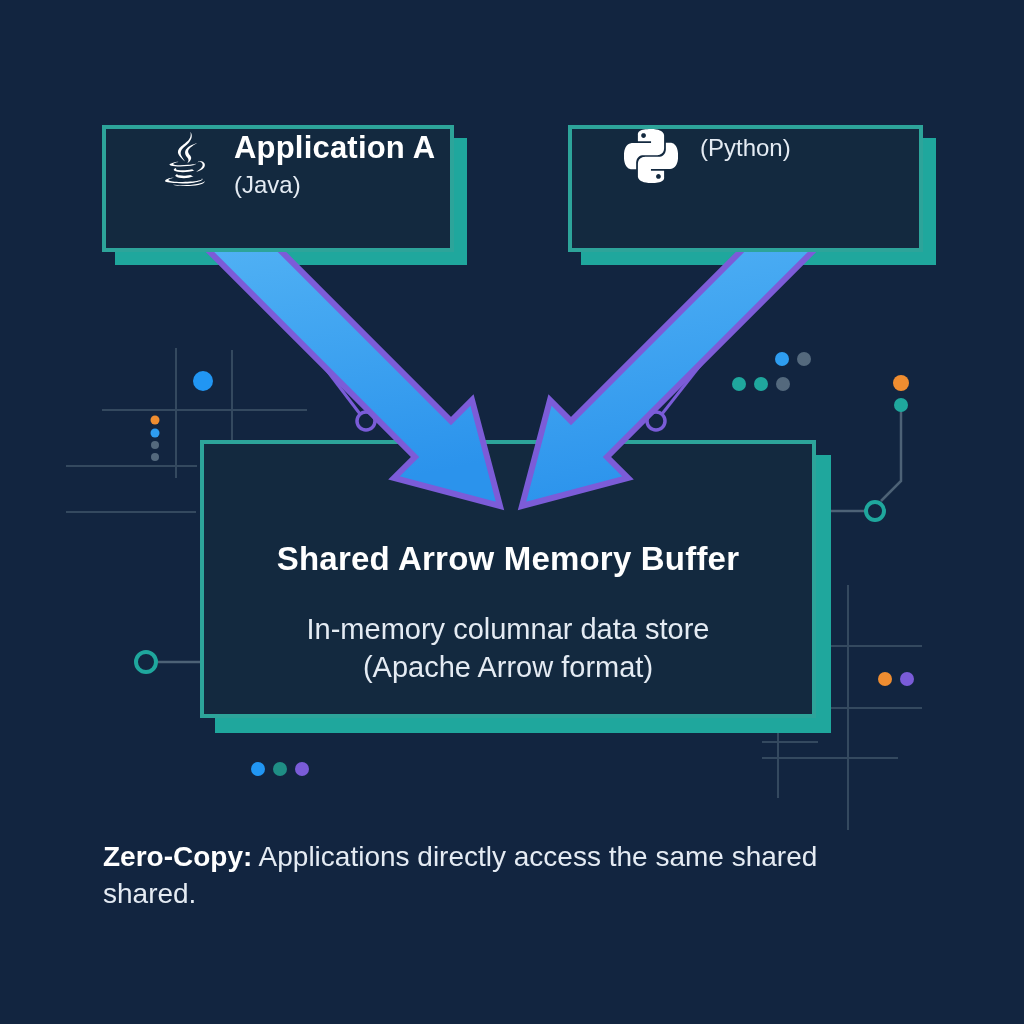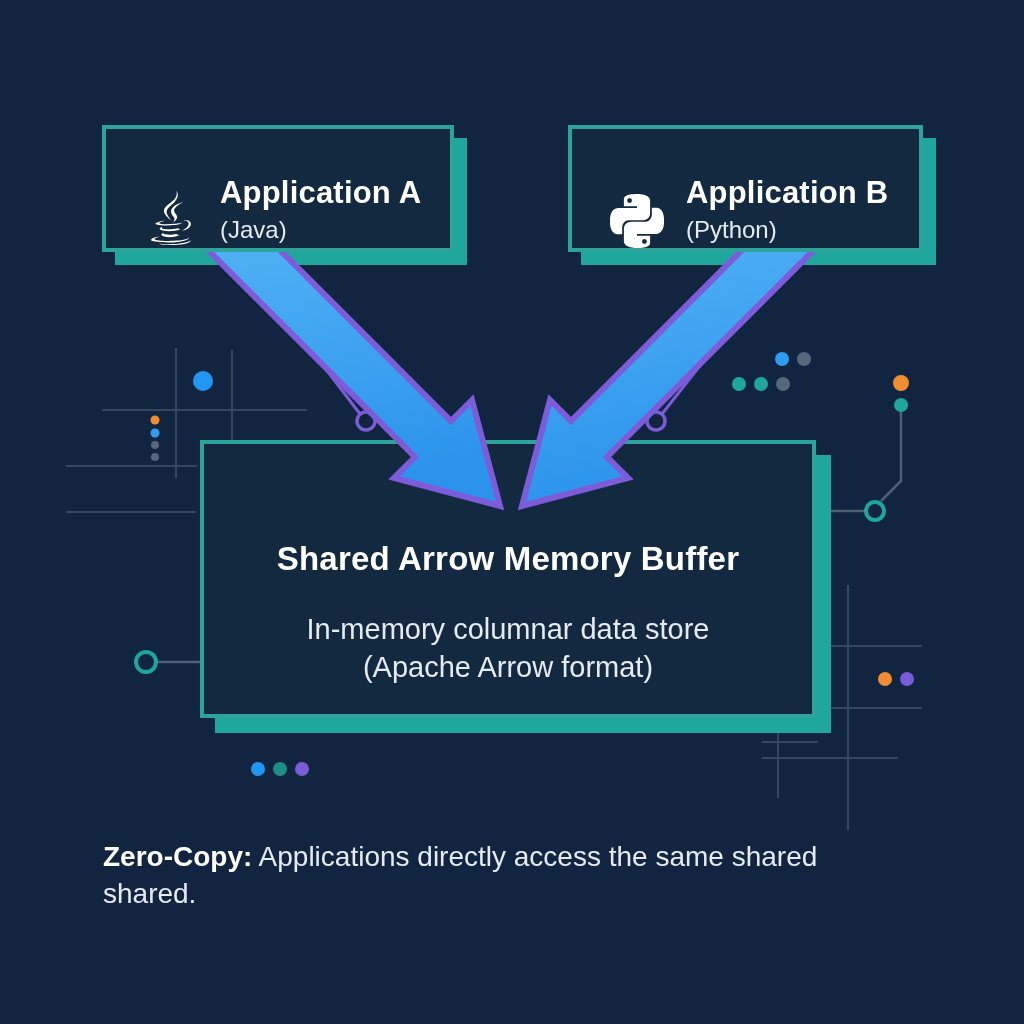--- a/index.html
+++ b/index.html
@@ -11,22 +11,22 @@
   }
   .canvas{position:relative;width:1024px;height:1024px;}
   .layer{position:absolute;inset:0;}
   svg.layer{width:1024px;height:1024px;display:block;}
 
   
   .node-box{
     position:absolute;box-sizing:border-box;
     background:var(--box-fill,#13293f);
     border:4px solid var(--teal-border,#2da49a);
-    display:flex;align-items:flex-end;
-    padding-left:38px;gap:22px;
+    display:flex;align-items:flex-start;
+    padding-left:52px;gap:22px;
     z-index:4;
   }
   .shadow-rect{position:absolute;background:var(--teal,#1fa79d);z-index:2;}
   .box-a{left:102px;top:125px;width:352px;height:127px;}
   .box-a-shadow{left:115px;top:138px;width:352px;height:127px;}
   .box-b{left:568px;top:125px;width:355px;height:127px;}
   .box-b-shadow{left:581px;top:138px;width:355px;height:127px;}
 
   .node-icon{flex:0 0 auto;display:flex;align-items:center;justify-content:center;}
   .node-text{display:flex;flex-direction:column;}
@@ -144,21 +144,20 @@
     </span>
   </div>
 
   <div class="node-box box-b">
     <span class="node-icon">
       <svg width="54" height="54" viewBox="0 0 24 24" style="fill:var(--text-white)" fill-rule="evenodd">
         <path d="M14.25.18l.9.2.73.26.59.3.45.32.34.34.25.34.16.33.1.3.04.26.02.2-.01.13V8.5l-.05.63-.13.55-.21.46-.26.38-.3.31-.33.25-.35.19-.35.14-.33.1-.3.07-.26.04-.21.02H8.77l-.69.05-.59.14-.5.22-.41.27-.33.32-.27.35-.2.36-.15.37-.1.35-.07.32-.04.27-.02.21v3.06H3.17l-.21-.03-.28-.07-.32-.12-.35-.18-.36-.26-.36-.36-.35-.46-.32-.59-.28-.73-.21-.88-.14-1.05-.05-1.23.06-1.22.16-1.04.24-.87.32-.71.36-.57.4-.44.42-.33.42-.24.4-.16.36-.1.32-.05.24-.01h.16l.06.01h8.16v-.83H6.18l-.01-2.75-.02-.37.05-.34.11-.31.17-.28.25-.26.31-.23.38-.2.44-.18.51-.15.58-.12.64-.1.71-.06.77-.04.84-.02 1.27.05zm-6.3 1.98l-.23.33-.08.41.08.41.23.34.33.22.41.09.41-.09.33-.22.23-.34.08-.41-.08-.41-.23-.33-.33-.22-.41-.09-.41.09zm13.09 3.95l.28.06.32.12.35.18.36.27.36.35.35.47.32.59.28.73.21.88.14 1.04.05 1.23-.06 1.23-.16 1.04-.24.86-.32.71-.36.57-.4.45-.42.33-.42.24-.4.16-.36.09-.32.05-.24.02-.16-.01h-8.22v.82h5.84l.01 2.76.02.36-.05.34-.11.31-.17.29-.25.25-.31.24-.38.2-.44.17-.51.15-.58.13-.64.09-.71.07-.77.04-.84.01-1.27-.04-1.07-.14-.9-.2-.73-.25-.59-.3-.45-.33-.34-.34-.25-.34-.16-.33-.1-.3-.04-.25-.02-.2.01-.13v-5.34l.05-.64.13-.54.21-.46.26-.38.3-.32.33-.24.35-.2.35-.14.33-.1.3-.06.26-.04.21-.02.13-.01h5.84l.69-.05.59-.14.5-.21.41-.28.33-.32.27-.35.2-.36.15-.36.1-.35.07-.32.04-.28.02-.21V6.07h2.09l.14.01zm-6.47 14.25l-.23.33-.08.41.08.41.23.33.33.23.41.08.41-.08.33-.23.23-.33.08-.41-.08-.41-.23-.33-.33-.23-.41-.08-.41.08z"></path>
       </svg>
     </span>
     <span class="node-text">
-      <span class="node-title">Application B</span>
       <span class="node-sub">(Python)</span>
     </span>
   </div>
 
   <div class="caption">
     <div><b>Zero-Copy:</b><span> Applications directly access the same shared</span></div>
     <div>shared.</div>
   </div>
 
 </div>

